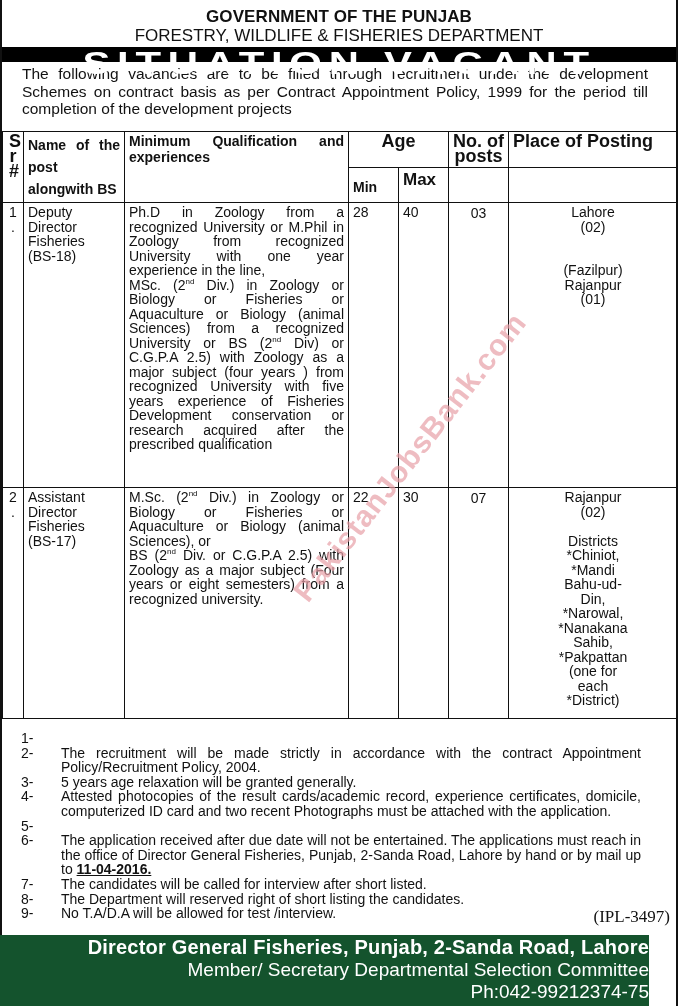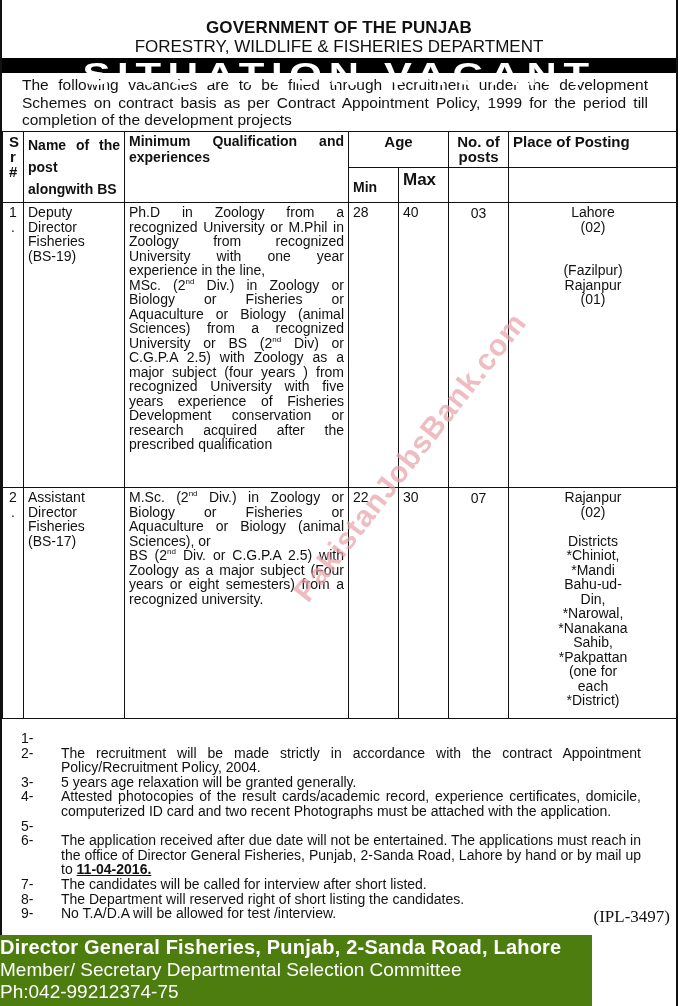--- a/index.html
+++ b/index.html
@@ -1,26 +1,26 @@
 <!DOCTYPE html>
 <html><head>
 <meta charset="utf-8">
 <style>
   html, body { margin: 0; padding: 0; background: #fff; }
   body { width: 680px; height: 1006px; position: relative; overflow: hidden; font-family: "Liberation Sans", sans-serif; color: #111; }
   .page { position: absolute; left: 0; top: 0; width: 678px; height: 1006px; border-left: 2px solid #111; border-right: 2px solid #111; box-sizing: border-box; }
   .hdr { text-align: center; }
-  .gov { font-weight: bold; font-size: 17px; line-height: 19px; padding-top: 18px; letter-spacing: 0.1px; }
+  .gov { font-weight: bold; font-size: 17px; line-height: 19px; padding-top: 7px; letter-spacing: 0.1px; }
   .dept { font-size: 17px; line-height: 19px; }
   .banner { background: #000; color: #fff; font-weight: bold; font-size: 31px; letter-spacing: 5px; text-align: center; height: 15px; line-height: 34px; margin-top: 2px; transform-origin: center; }
   .banner span { display: inline-block; transform: scaleX(1.35); }
   .intro { font-size: 15.5px; line-height: 17.5px; padding: 3px 28px 0 20px; text-align: justify; height: 64px; }
   table.vac { position: absolute; left: 0; top: 131px; width: 676px; border-collapse: collapse; table-layout: fixed; font-size: 13.5px; }
   table.vac td, table.vac th { border: 1.5px solid #111; vertical-align: top; padding: 2px 4px; }
-  table.vac th { font-weight: bold; text-align: left; font-size: 15px; line-height: 15px; }
+  table.vac th { font-weight: bold; text-align: left; font-size: 18px; line-height: 15px; }
   .c-sr { width: 21px; }
   .c-name { width: 101px; }
   .c-qual { width: 224px; }
   .c-min { width: 50px; }
   .c-max { width: 50px; }
   .c-posts { width: 60px; }
   .c-place { width: auto; }
   td.sr { text-align: center; padding: 2px 0; line-height: 14.5px; font-size: 14px; }
   td.name { line-height: 14.5px; font-size: 14px; }
   td.qual { text-align: justify; text-align-last: justify; line-height: 14.5px; font-size: 14px; padding-right: 6px; }
@@ -32,21 +32,21 @@
   .hdr-posts { text-align: center !important; }
   .row1 td { height: 280px; }
   .row2 td { height: 226px; }
   sup { font-size: 8px; line-height: 0; }
   .notes { position: absolute; left: 0; top: 718px; width: 676px; border-top: 1.5px solid #111; padding: 12px 0 0 0; font-size: 14px; line-height: 14.6px; }
   .note { display: flex; }
   .note .n { width: 40px; padding-left: 19px; flex: none; }
   .note .t { width: 580px; text-align: justify; }
   .date { font-weight: bold; text-decoration: underline; }
   .ipl { position: absolute; right: 6px; top: 907px; font-family: "Liberation Serif", serif; font-size: 17px; margin-left: 10px; }
-  .footer { position: absolute; left: 0; top: 935px; width: 592px; height: 71px; background: #4d7c0f; color: #fff; text-align: left; }
+  .footer { position: absolute; left: 0; top: 935px; width: 649px; height: 71px; background: #14532d; color: #fff; text-align: right; }
   .f1 { font-weight: bold; font-size: 20px; line-height: 23px; padding-top: 1px; letter-spacing: 0.2px; }
   .f2, .f3 { font-size: 19px; line-height: 22px; }
   .wm { position: absolute; left: 200px; top: 440px; transform: rotate(-52deg); transform-origin: center; color: #e8a0a8; font-size: 30px; font-weight: bold; letter-spacing: 1px; opacity: 0.7; white-space: nowrap; pointer-events: none; width: 420px; text-align: center; }
   .line { display: block; }
 </style>
 </head>
 <body>
 
 <div class="page">
   <div class="hdr">
@@ -86,21 +86,21 @@
 
     <tr class="row1">
       <td class="sr">
             <span class="line">1</span>
             <span class="line">.</span>
           </td>
       <td class="name">
         <span class="line">Deputy</span>
         <span class="line">Director</span>
         <span class="line">Fisheries</span>
-        <span class="line">(BS-19)</span>
+        <span class="line">(BS-18)</span>
       </td>
       <td class="qual">
         <div class="last">Ph.D in Zoology from a recognized University or M.Phil in Zoology from recognized University with one year experience in the line,</div>
         <div class="last"><span>MSc. (2</span><sup>nd</sup><span> Div.) in Zoology or Biology or Fisheries or Aquaculture or Biology (animal Sciences) from a recognized University or BS (2</span><sup>nd</sup><span> Div) or C.G.P.A 2.5) with Zoology as a major subject (four years ) from recognized University with five years experience of Fisheries Development conservation or research acquired after the prescribed qualification</span></div>
       </td>
       <td class="num">28</td>
       <td class="num">40</td>
       <td class="posts">03</td>
       <td class="place">
         <span class="line">Lahore</span>

